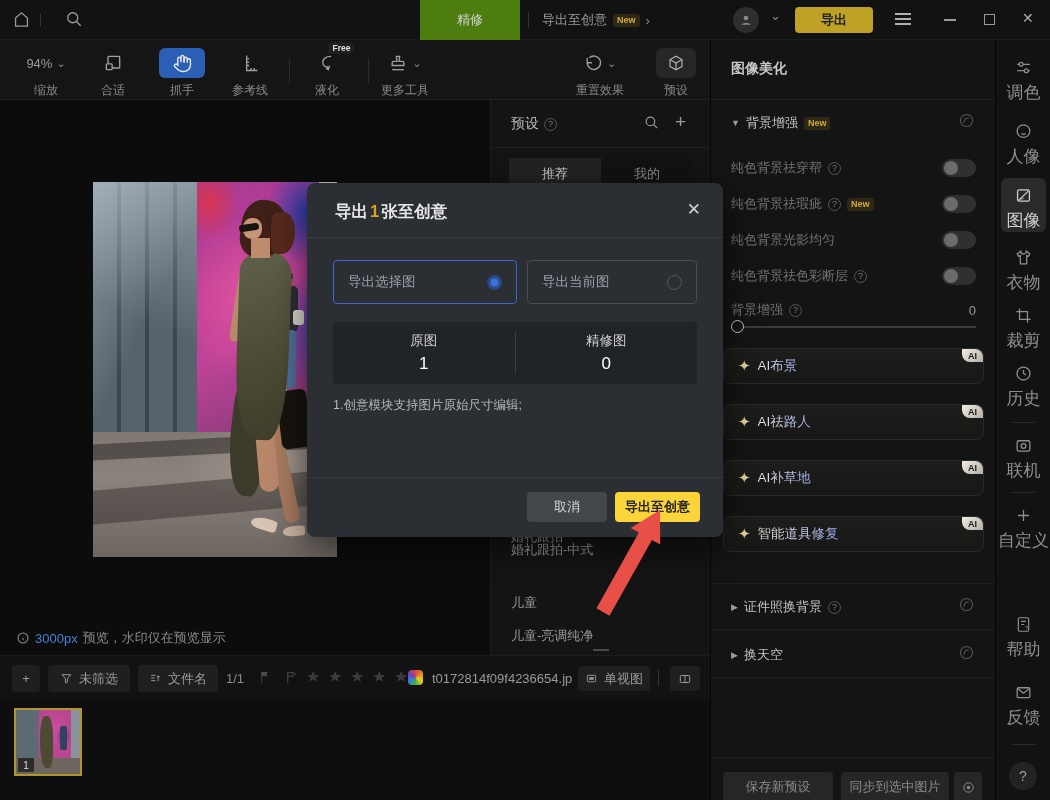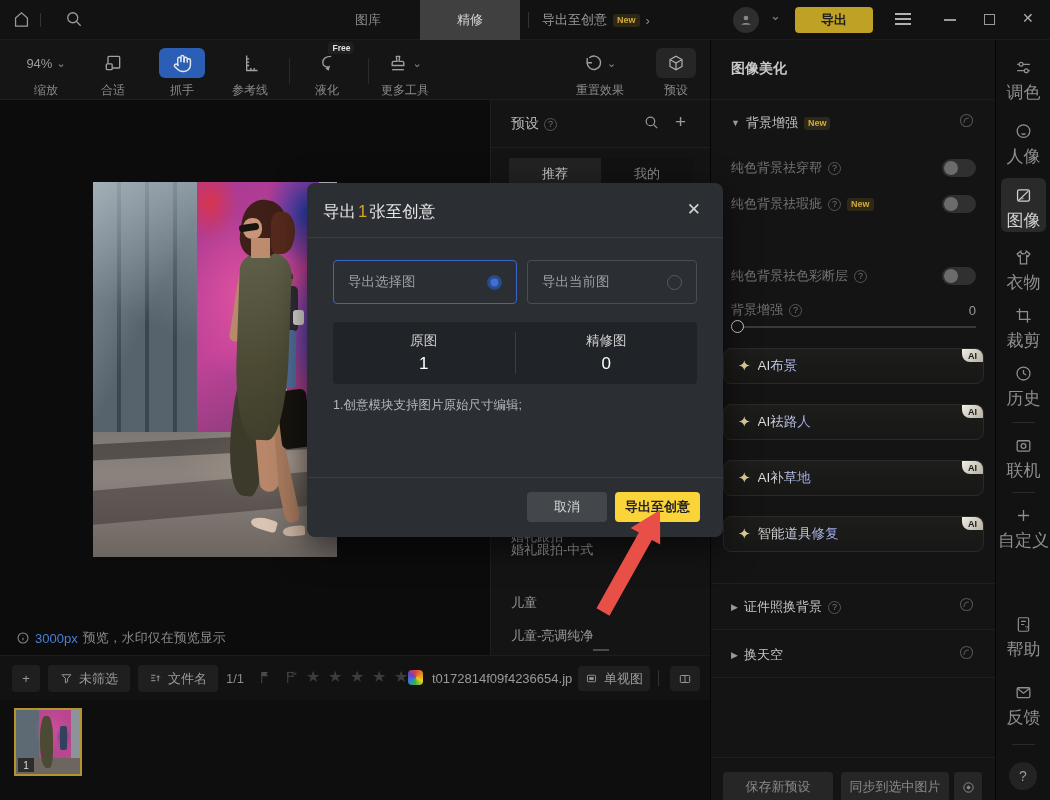--- a/index.html
+++ b/index.html
@@ -8,21 +8,21 @@
   .app { position:relative; width:1050px; height:800px; background:#0d0d0d; overflow:hidden; color:#9a9a9a; }
   svg { display:block; }
 
   
   .titlebar { position:absolute; left:0; top:0; width:1050px; height:40px; background:#121212; border-bottom:1px solid #1c1c1c; }
   .tb-home { position:absolute; left:12px; top:10px; color:#9a9a9a; }
   .tb-div { position:absolute; left:40px; top:13px; width:1px; height:14px; background:#333; }
   .tb-search { position:absolute; left:64px; top:9px; color:#9a9a9a; }
   .tb-tab { position:absolute; top:0; height:40px; line-height:40px; text-align:center; font-size:13px; color:#8a8a8a; cursor:default; }
   .tb-tab.gallery { left:318px; width:100px; }
-  .tb-tab.retouch { left:420px; width:100px; background:#404040; color:#d6d6d6; }
+  .tb-tab.retouch { left:420px; width:100px; background:#4d7c0f; color:#d6d6d6; }
   .tb-tabdiv { position:absolute; left:528px; top:12px; width:1px; height:16px; background:#333; }
   .tb-export-creative { position:absolute; left:542px; top:0; height:40px; display:flex; align-items:center; gap:6px; font-size:13px; color:#9a9a9a; }
   .badge-new { background:#2e2816; color:#d2ab3c; font-size:9px; font-weight:bold; padding:1px 4px; border-radius:3px; line-height:11px; }
   .tb-arrow { color:#8a8a8a; font-size:13px; }
   .tb-avatar { position:absolute; left:733px; top:7px; width:26px; height:26px; border-radius:50%; background:#2e2e2e; display:flex; align-items:center; justify-content:center; color:#888; }
   .tb-chev { position:absolute; left:770px; top:8px; color:#8a8a8a; font-size:13px; }
   .btn-export { position:absolute; left:795px; top:7px; width:78px; height:26px; background:#bfa125; color:#1c1c1c; border:none; border-radius:4px; font-size:13px; font-weight:bold; }
   .tb-menu { position:absolute; left:895px; top:13px; width:16px; }
   .tb-menu i { display:block; height:1.5px; background:#b0b0b0; margin-bottom:3.5px; }
   .win-min { position:absolute; left:944px; top:19px; width:12px; height:1.5px; background:#9a9a9a; }
@@ -148,21 +148,21 @@
     radial-gradient(10px 14px at 74% 42%, #3a4a8e, rgba(58,74,142,0) 72%),
     radial-gradient(22px 26px at 56% 32%, #cf4da0, rgba(207,77,160,0) 78%),
     linear-gradient(90deg,#5d6a74 0 36%, #b8478f 36% 86%, #8c949a 86%); position:absolute; }
   .t-fig { position:absolute; left:24px; top:6px; width:13px; height:52px; background:#4c4a33; border-radius:40% 40% 30% 50%; }
   .t-ground { position:absolute; left:0; top:48px; width:64px; height:16px; background:#6d6560; }
   .t-person { position:absolute; left:44px; top:16px; width:7px; height:24px; background:#33415e; border-radius:2px; }
   .t-num { position:absolute; left:2px; top:48px; width:16px; height:14px; background:rgba(20,20,20,.7); color:#ddd; font-size:10px; display:flex; align-items:center; justify-content:center; }
 
   
   .modal { position:absolute; left:307px; top:183px; width:416px; height:354px; background:#2b2e32; border-radius:8px; box-shadow:0 10px 34px rgba(0,0,0,.6); z-index:50; }
-  .m-title { position:absolute; left:16px; top:18px; font-size:16.5px; font-weight:normal; color:#e6e6e6; }
+  .m-title { position:absolute; left:28px; top:18px; font-size:16.5px; font-weight:bold; color:#e6e6e6; }
   .m-title .cnt { color:#d9a521; padding:0 2px; }
   .m-close { position:absolute; right:22px; top:16px; font-size:17px; color:#cfcfcf; }
   .m-hr { position:absolute; left:0; top:54px; width:100%; height:1px; background:#3a3d41; }
   .m-card { position:absolute; top:77px; height:44px; border-radius:4px; display:flex; align-items:center; justify-content:space-between; padding:0 14px; font-size:13.5px; color:#9ba1a9; }
   .m-card.sel { left:26px; width:184px; border:1px solid #3b66c9; }
   .m-card.unsel { left:220px; width:170px; border:1px solid #4a4d52; }
   .radio { width:15px; height:15px; border-radius:50%; border:1.5px solid #565a60; }
   .radio.on { border:2px solid #274a86; background:#3f6fd8; box-shadow:inset 0 0 0 1.5px #274a86; }
   .m-stats { position:absolute; left:26px; top:139px; width:364px; height:62px; background:#202327; border-radius:4px; display:flex; }
   .m-stat { flex:1; text-align:center; padding-top:10px; }
@@ -187,21 +187,20 @@
           <path d="M4.5 10 12 3.5 19.5 10v10.5h-15z"></path>
         </svg>
     </span>
     <span class="tb-div"></span>
     <span class="tb-search">
       <svg width="20" height="20" viewBox="0 0 24 24" fill="none" stroke="currentColor" stroke-width="1.6">
           <circle cx="10.5" cy="10.5" r="6"></circle>
           <path d="m15 15 5 5"></path>
         </svg>
     </span>
-    <div class="tb-tab gallery">图库</div>
     <div class="tb-tab retouch">精修</div>
     <span class="tb-tabdiv"></span>
     <div class="tb-export-creative">
       <span>导出至创意</span>
       <span class="badge-new">New</span>
       <span class="tb-arrow">›</span>
     </div>
     <div class="tb-avatar">
       <svg width="14" height="14" viewBox="0 0 24 24" fill="currentColor">
           <circle cx="12" cy="8.5" r="4"></circle>
@@ -389,20 +388,26 @@
         </span>
     </div>
     <div class="rp-row" style="top:155px">
       <span>纯色背景祛瑕疵</span>
       <span class="qmark">?</span>
       <span class="badge-new">New</span>
       <span class="toggle">
           <i></i>
         </span>
     </div>
+    <div class="rp-row" style="top:191px">
+      <span>纯色背景光影均匀</span>
+      <span class="toggle">
+          <i></i>
+        </span>
+    </div>
     <div class="rp-row" style="top:227px">
       <span>纯色背景祛色彩断层</span>
       <span class="qmark">?</span>
       <span class="toggle">
           <i></i>
         </span>
     </div>
 
     <div class="rp-row" style="top:261px">
       <span>背景增强</span>

